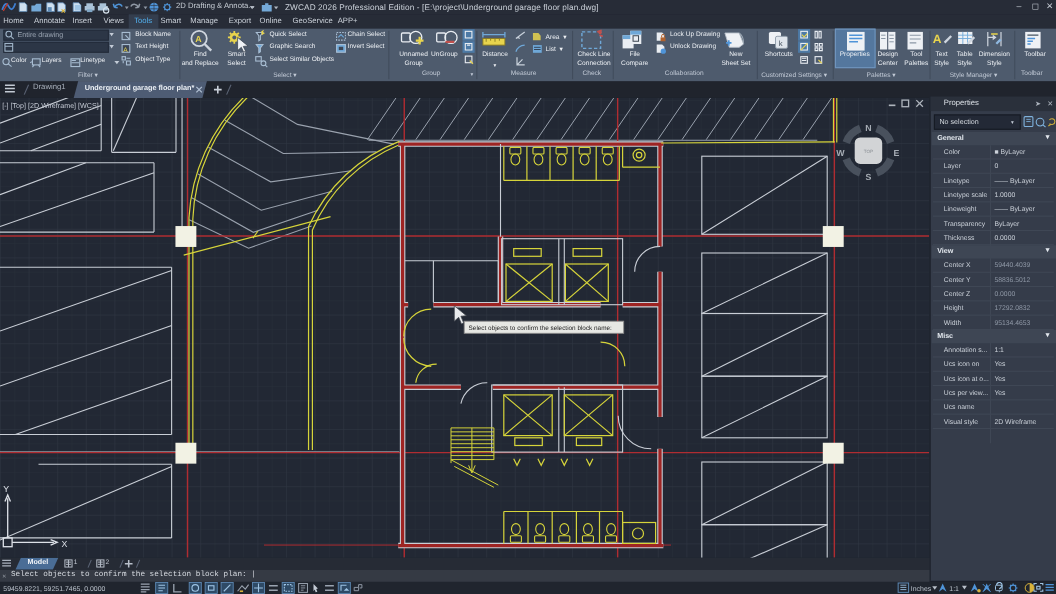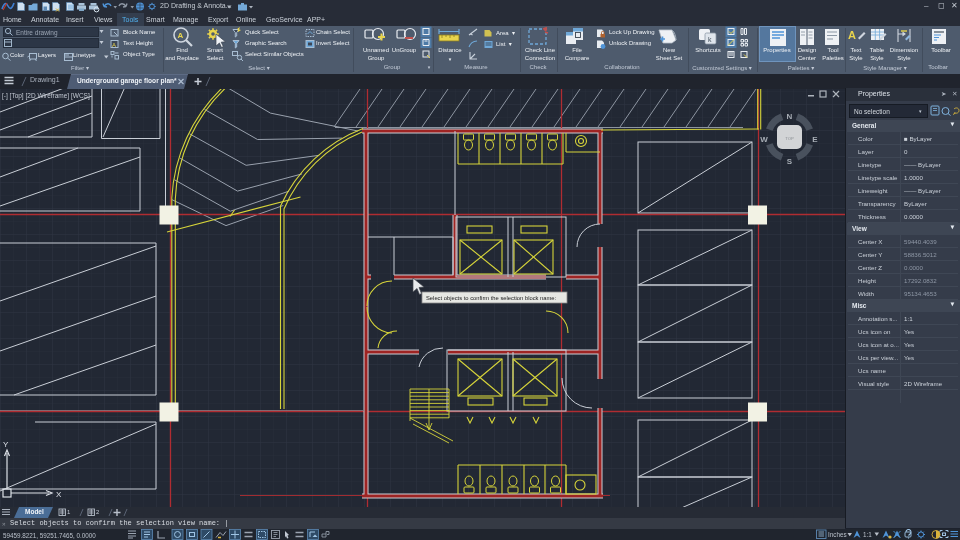--- a/index.html
+++ b/index.html
@@ -70,20 +70,21 @@
         <path d="M136.5,5 h7 M136.5,8 h7 M140,2.5 v8" stroke="#2c3646" stroke-width="0.6" fill="none"></path>
   <g stroke="#4f94d8" stroke-width="1">
           <circle cx="152" cy="6.5" r="2.4" fill="none"></circle>
           <path d="M152,2.8 v1.4 M152,8.8 v1.4 M148.3,6.5 h1.4 M154.3,6.5 h1.4 M149.4,3.9 l1,1 M153.6,8.1 l1,1 M154.6,3.9 l-1,1 M150.4,8.1 l-1,1"></path>
         </g>
   <path d="M227,5.5 l4.5,0 -2.25,3 z" fill="#aeb5bf"></path>
   <path d="M238,4.5 h3 l0,-1.5 h3 l0,1.5 h3 v6 h-9 z" fill="#74a9d8"></path>
   <path d="M249,6 l4,0 -2,2.5 z" fill="#aeb5bf"></path>
  </svg>
  <span style="position:absolute;left:160px;top:2px;font-size:7px;color:#c6ccd4">2D Drafting &amp; Annota...</span>
+ <span class="ttl">ZWCAD 2026 Professional Edition - [E:\project\Underground garage floor plan.dwg]</span>
  <span class="wc" style="left:924px">–</span>
  <span class="wc" style="left:938px">◻</span>
  <span class="wc" style="left:951px">✕</span>
 </div>
 <div id="menubar">
  <div class="actbg"></div>
  <span style="left:3px">Home</span>
  <span style="left:31px">Annotate</span>
  <span style="left:66px">Insert</span>
  <span style="left:94px">Views</span>
@@ -749,21 +750,21 @@
    <rect x="88" y="2" width="6.5" height="6.5"></rect>
           <path d="M89,4 h4.5 M89,6 h4.5 M91.3,2 v6.5"></path>
   </g>
  </svg>
  <span style="position:absolute;left:25px;top:1px;font-size:6.5px;font-weight:bold;color:#f0f4f8">Model</span>
  <span style="position:absolute;left:67px;top:1.5px;font-size:6px;color:#c3c9d3">1</span>
  <span style="position:absolute;left:96px;top:1.5px;font-size:6px;color:#c3c9d3">2</span>
 </div>
 <div id="cmdrow">
       <span style="position:absolute;left:2px;top:2px;color:#8a9099;font-size:6px">✕</span>
-      <span style="position:absolute;left:10px;top:1px">Select objects to confirm the selection view name: |</span>
+      <span style="position:absolute;left:10px;top:1px">Select objects to confirm the selection block plan: |</span>
     </div>
 <div id="statusbar">
       <span style="position:absolute;left:3px;top:3px">59459.8221, 59251.7465, 0.0000</span>
  <svg class="abs" style="left:0;top:0" width="960" height="11">
   <g font-family="Liberation Sans">
 
   <path d="M128,2 h8 M128,4.5 h8 M128,7 h8 M128,9 h5" stroke="#9aa3b0" stroke-width="1.1"></path>
   <rect x="141.5" y="0.5" width="11" height="10" fill="#2e4a66" stroke="#5d89b4" stroke-width="0.8"></rect>
   <path d="M144,3 h6 M144,5.5 h6 M144,8 h4" stroke="#9fc4e4" stroke-width="1"></path>
   <path d="M158,2 v7 h7" stroke="#9aa3b0" stroke-width="1.2" fill="none"></path>

